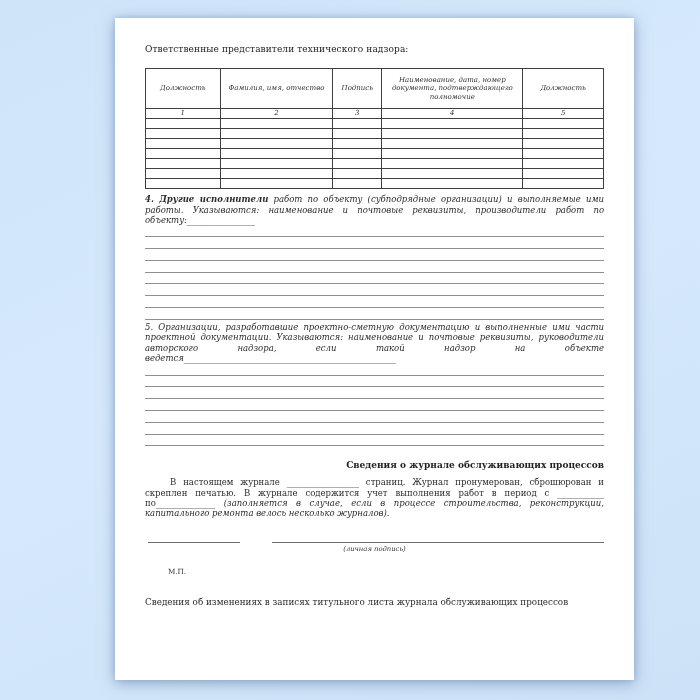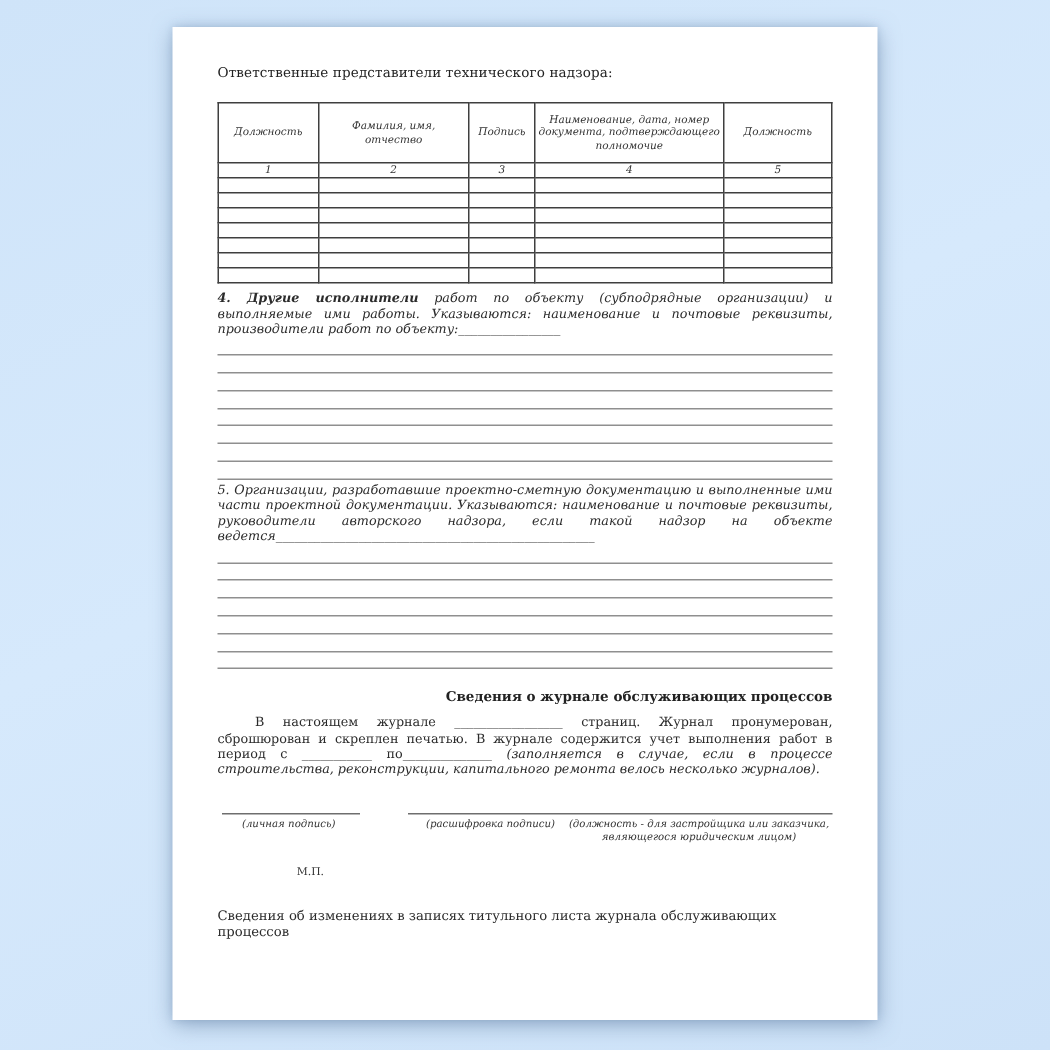--- a/index.html
+++ b/index.html
@@ -3,21 +3,21 @@
 <meta charset="utf-8">
 <style>
   html,body{margin:0;padding:0;}
   body{
     width:700px;height:700px;overflow:hidden;
     background:linear-gradient(155deg,#cfe4f9 0%,#d6e9fc 45%,#cde2f8 100%);
     font-family:"DejaVu Serif", serif;
     color:#2b2b2b;
   }
   .page{
-    position:absolute;left:115px;top:18px;width:470px;height:662px;
+    position:absolute;left:115px;top:18px;width:519px;height:662px;
     background:#ffffff;
     box-shadow:0 3px 14px rgba(88,118,155,.55), 0 0 5px rgba(120,150,185,.35);
     box-sizing:border-box;
     padding:26px 30px 16px 30px;
   }
   .doc-heading{
     font-size:9px;line-height:11px;font-weight:normal;margin:0;
     letter-spacing:.1px;color:#222;
   }
   table.sup-table{
@@ -57,21 +57,21 @@
   .journal-para .it{font-style:italic;}
   .sig-row{display:flex;margin-top:22px;}
   .sig-line-left{width:92px;margin-left:3px;border-bottom:1px solid #6e6e6e;height:1px;}
   .sig-line-right{flex:1;margin-left:32px;border-bottom:1px solid #6e6e6e;height:1px;}
   .sig-labels{display:flex;margin-top:2px;font-style:italic;font-size:6.8px;line-height:9px;color:#333;justify-content:center;}
   .lbl-personal{width:95px;text-align:center;}
   .lbl-right{flex:1;display:flex;margin-left:32px;}
   .lbl-decrypt{margin-left:12px;white-space:nowrap;}
   .lbl-position{flex:1;margin-left:7px;text-align:center;}
   .stamp-block{
-    margin-top:13px;margin-left:-7px;width:78px;text-align:right;
+    margin-top:13px;margin-left:-7px;width:78px;text-align:center;
     color:#333;
   }
   .stamp{font-size:7.2px;line-height:9px;}
   .stamp-note{font-size:6.8px;line-height:9.6px;margin-top:1px;}
   .footer-line{
     margin-top:21px;font-size:8.8px;line-height:11px;color:#2b2b2b;
   }
 </style>
 </head>
 <body>
@@ -183,24 +183,20 @@
   <p class="journal-heading">Сведения о журнале обслуживающих процессов</p>
 
   <p class="journal-para"><span>В настоящем журнале _________________ страниц. Журнал пронумерован, сброшюрован и скреплен печатью. В журнале содержится учет выполнения работ в период с ___________ по______________ </span><span class="it">(заполняется в случае, если в процессе строительства, реконструкции, капитального ремонта велось несколько журналов).</span></p>
 
   <div class="sig-row">
     <div class="sig-line-left"></div>
     <div class="sig-line-right"></div>
   </div>
   <div class="sig-labels">
     <div class="lbl-personal">(личная подпись)</div>
-    <div class="lbl-right">
-      <div class="lbl-decrypt">(расшифровка подписи)</div>
-      <div class="lbl-position">(должность - для застройщика или заказчика, являющегося юридическим лицом)</div>
-    </div>
   </div>
 
   <div class="stamp-block">
     <div class="stamp">М.П.</div>
   </div>
 
   <p class="footer-line">Сведения об изменениях в записях титульного листа журнала обслуживающих процессов</p>
 
 </div>
 

